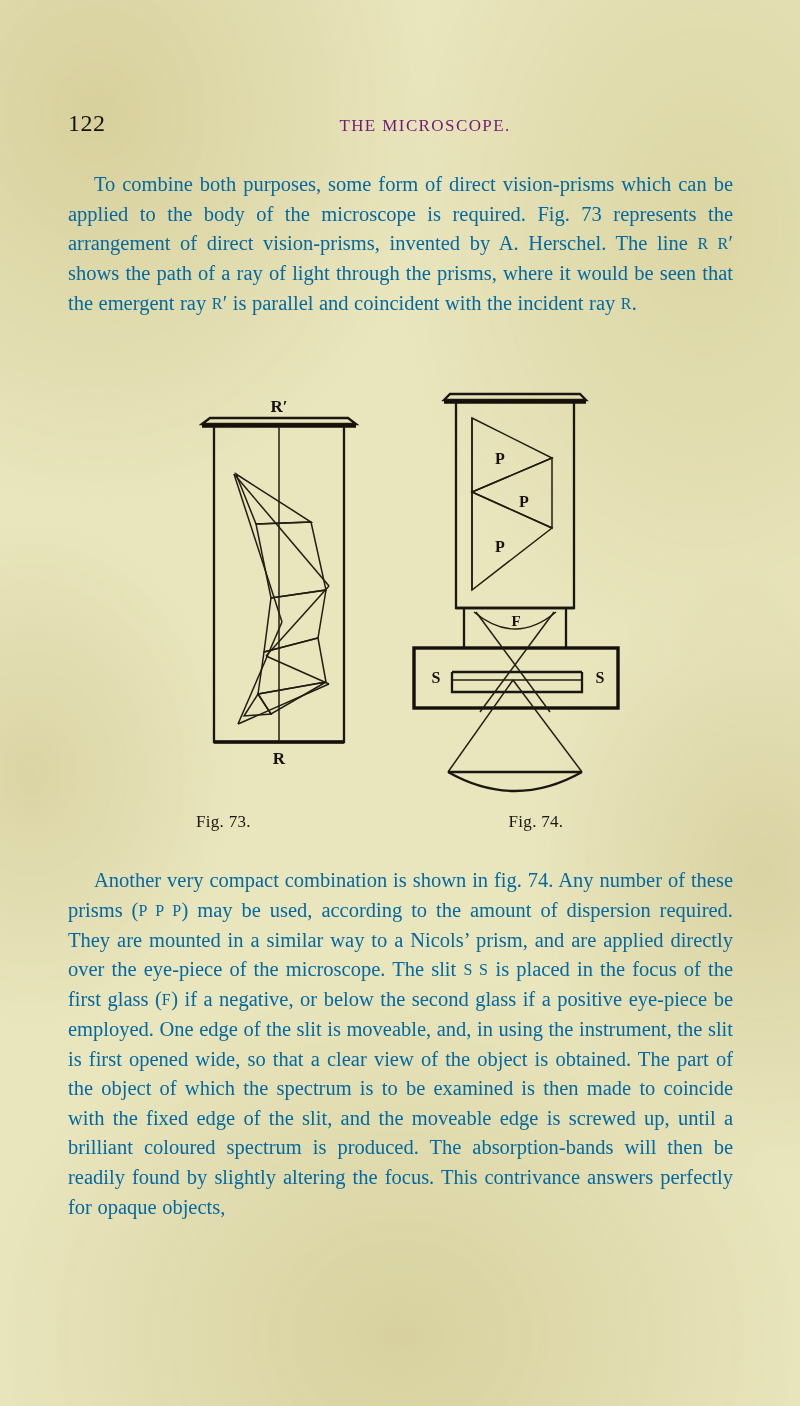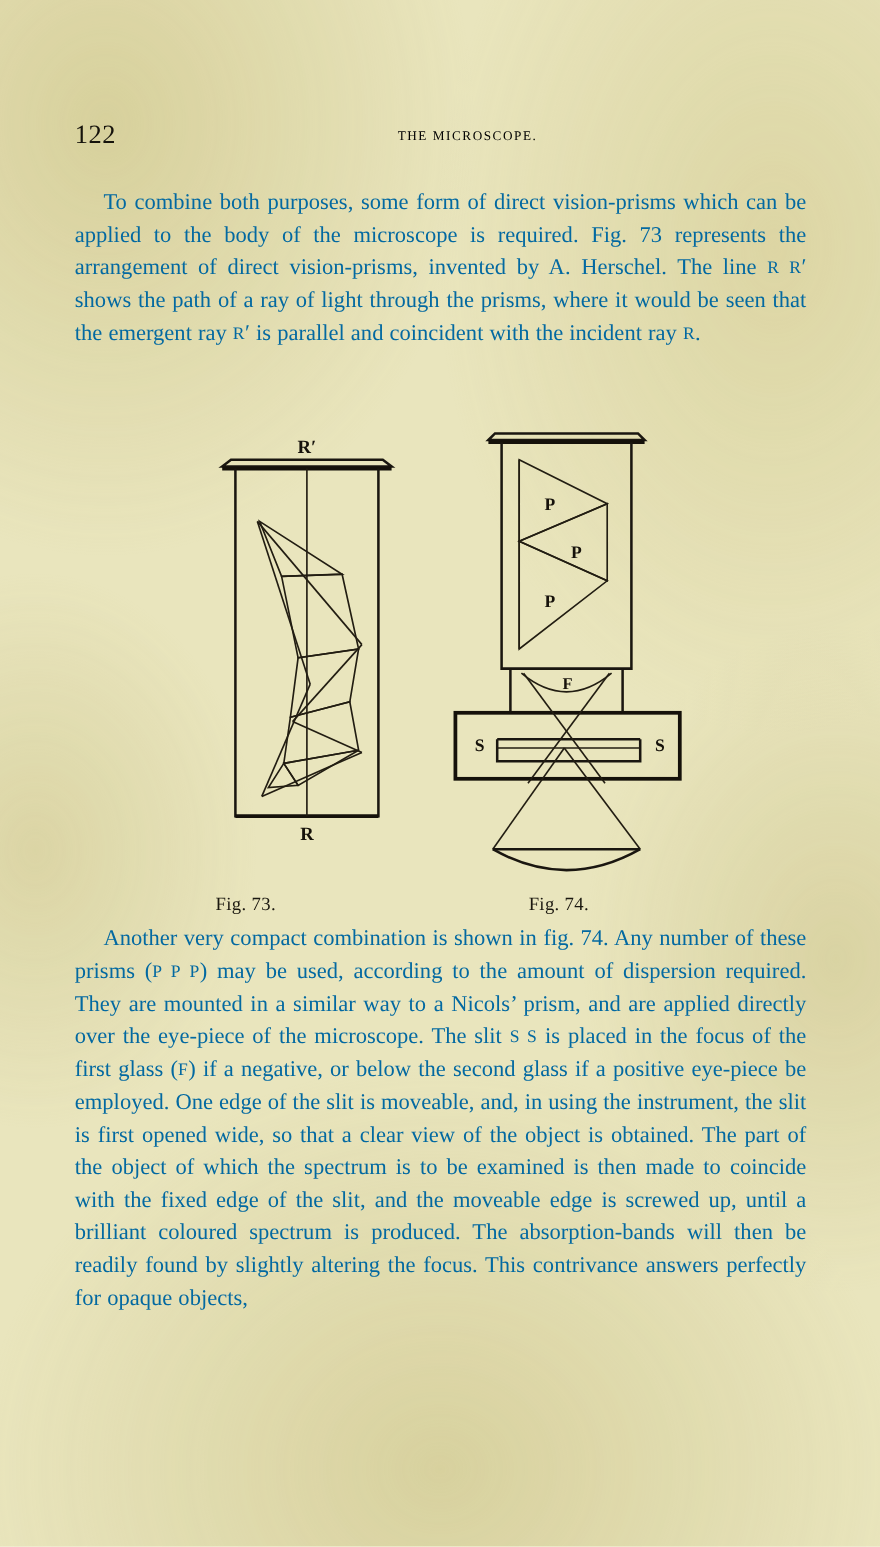--- a/index.html
+++ b/index.html
@@ -51,41 +51,41 @@
     position: absolute;
     left: 0; top: 0;
     font-size: 24px;
     letter-spacing: .5px;
     color: #16130c;
   }
   .head-title {
     position: absolute;
     left: 16px; right: 0; top: 6px;
     text-align: center;
-    font-size: 12px;
+    font-size: 17px;
     letter-spacing: 1.4px;
-    color: #000000;
+    color: #701a75;
     padding-left: 34px;
   }
 
   
   .col {
     position: absolute;
     left: 68px;
     width: 665px;
     font-size: 20.5px;
     line-height: 29.6px;
     text-align: justify;
     text-align-last: left;
     color: #0369a1;
     word-spacing: .4px;
   }
   .col p { margin: 0; text-indent: 26px; }
   #para-one { top: 126px; }
-  #para-two { top: 795px; }
+  #para-two { top: 822px; }
 
   .sc {
     font-size: 0.78em;
     letter-spacing: .4px;
     vertical-align: .04em;
   }
 
   
   .figure-band {
     position: absolute;
@@ -95,21 +95,21 @@
     height: 470px;
   }
   .fig-caption {
     position: absolute;
     font-size: 17px;
     color: #1b1810;
     letter-spacing: .3px;
     white-space: nowrap;
   }
   #fig73-caption { left: 196px; top: 432px; width: 170px; text-align: left; }
-  #fig74-caption { left: 416px; top: 432px; width: 184px; text-align: center; }
+  #fig74-caption { left: 444px; top: 432px; width: 184px; text-align: center; }
 
   svg { display: block; }
   .ink-thin { stroke: #221d12; fill: none; stroke-width: 1.5; }
   .ink-med  { stroke: #1a1610; fill: none; stroke-width: 2.3; }
   .ink-thick{ stroke: #15110a; fill: none; stroke-width: 3.4; }
   .glyph {
     font-family: "Liberation Serif", "DejaVu Serif", serif;
     font-weight: bold;
     fill: #16120b;
     stroke: none;

